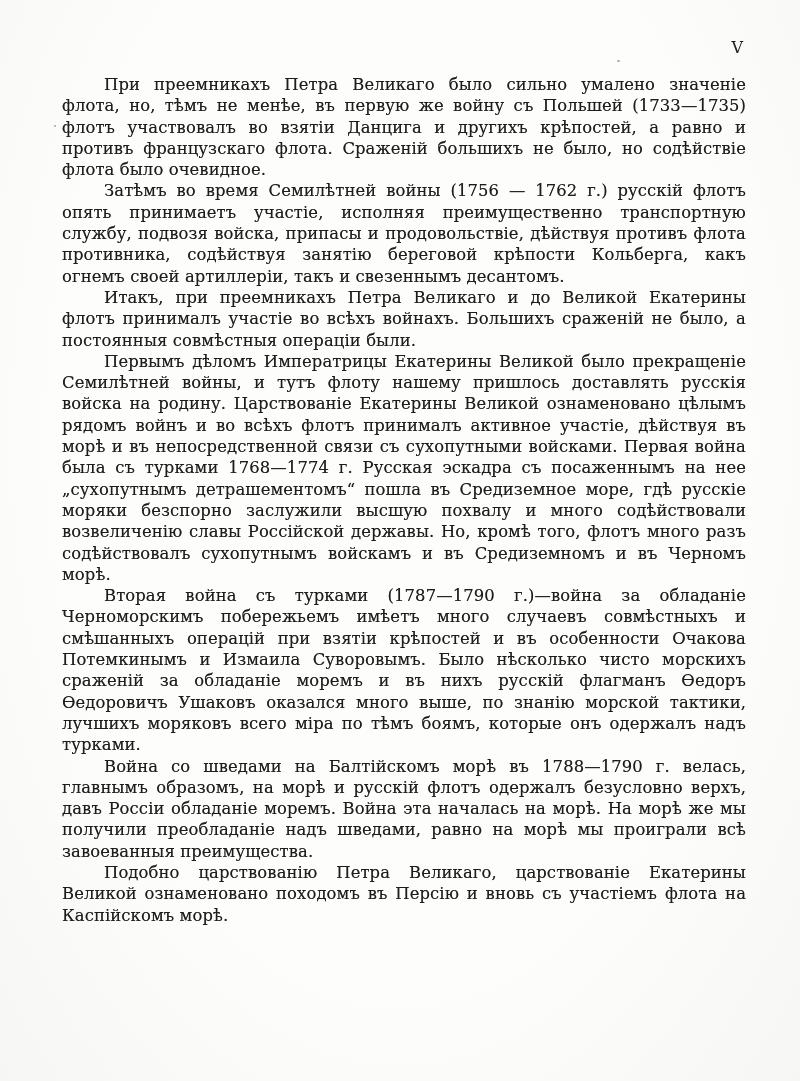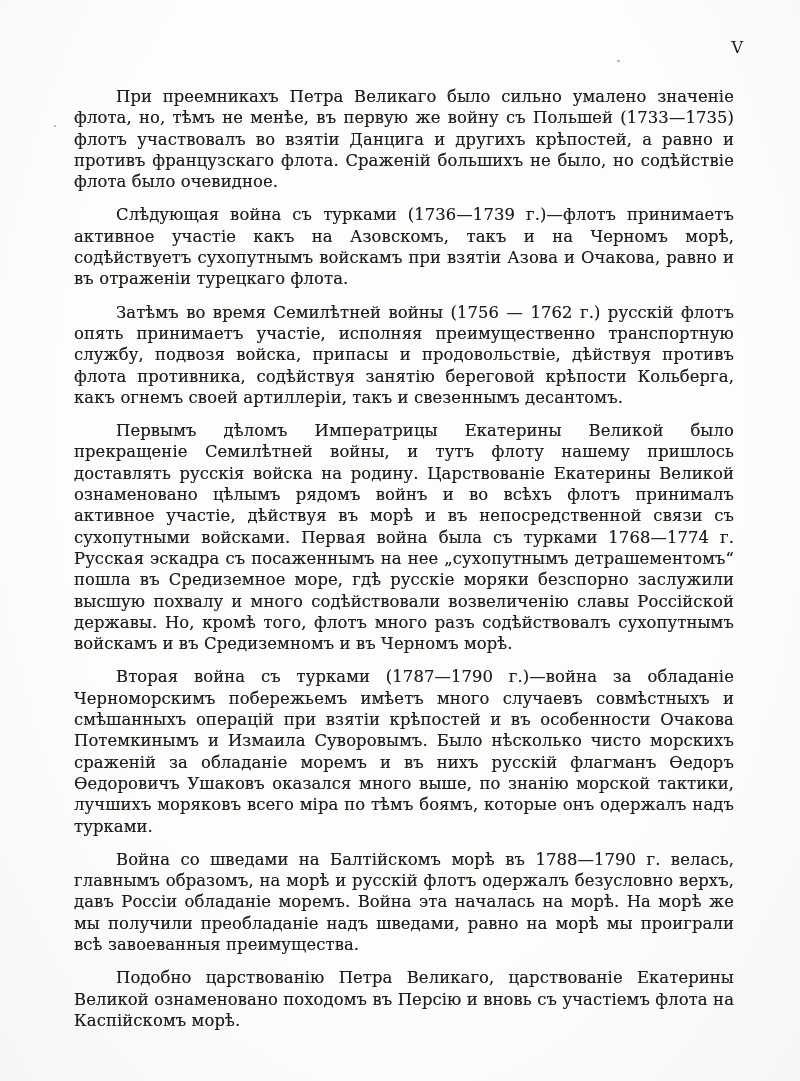--- a/index.html
+++ b/index.html
@@ -37,21 +37,21 @@
     color: var(--ink, #222);
     font-size: 16.4px;
     line-height: 21.3px;
     text-align: justify;
     text-justify: inter-word;
     
     text-shadow: 0 0 0.5px rgba(30,30,30,0.55);
     letter-spacing: 0.1px;
   }
   .para {
-    margin: 12px;
+    margin: 0;
     text-indent: 42px;
     hyphens: manual;
   }
   .scan-speck {
     position: absolute;
     width: 3px;
     height: 2px;
     background: rgba(60,60,60,0.45);
     border-radius: 50%;
   }
@@ -63,21 +63,21 @@
 
 <div class="page">
 
   <div class="page-number">V</div>
 
   <span class="scan-speck speck-1"></span>
   <span class="scan-speck speck-2"></span>
 
   <div class="text-block">
     <p class="para">При преемникахъ Петра Великаго было сильно умалено значеніе флота, но, тѣмъ не менѣе, въ первую же войну съ Польшей (1733—1735) флотъ участвовалъ во взятіи Данцига и другихъ крѣпостей, а равно и противъ французскаго флота. Сраженій большихъ не было, но содѣйствіе флота было очевидное.</p>
-    <p class="para">Слѣдующая война съ турками (1736—1739 г.)—флотъ принимаетъ активное участіе какъ на Азовскомъ, такъ и на Черномъ морѣ, содѣйствуетъ сухопутнымъ войскамъ при взятіи Азова и Очакова, равно и въ отраженіи турецкаго флота.</p>
     <p class="para">Затѣмъ во время Семилѣтней войны (1756 — 1762 г.) русскій флотъ опять принимаетъ участіе, исполняя преимущественно транспортную службу, подвозя войска, припасы и продовольствіе, дѣйствуя противъ флота противника, содѣйствуя занятію береговой крѣпости Кольберга, какъ огнемъ своей артиллеріи, такъ и свезеннымъ десантомъ.</p>
+    <p class="para">Итакъ, при преемникахъ Петра Великаго и до Великой Екатерины флотъ принималъ участіе во всѣхъ войнахъ. Большихъ сраженій не было, а постоянныя совмѣстныя операціи были.</p>
     <p class="para">Первымъ дѣломъ Императрицы Екатерины Великой было прекращеніе Семилѣтней войны, и тутъ флоту нашему пришлось доставлять русскія войска на родину. Царствованіе Екатерины Великой ознаменовано цѣлымъ рядомъ войнъ и во всѣхъ флотъ принималъ активное участіе, дѣйствуя въ морѣ и въ непосредственной связи съ сухопутными войсками. Первая война была съ турками 1768—1774 г. Русская эскадра съ посаженнымъ на нее „сухопутнымъ детрашементомъ“ пошла въ Средиземное море, гдѣ русскіе моряки безспорно заслужили высшую похвалу и много содѣйствовали возвеличенію славы Россійской державы. Но, кромѣ того, флотъ много разъ содѣйствовалъ сухопутнымъ войскамъ и въ Средиземномъ и въ Черномъ морѣ.</p>
     <p class="para">Вторая война съ турками (1787—1790 г.)—война за обладаніе Черноморскимъ побережьемъ имѣетъ много случаевъ совмѣстныхъ и смѣшанныхъ операцій при взятіи крѣпостей и въ особенности Очакова Потемкинымъ и Измаила Суворовымъ. Было нѣсколько чисто морскихъ сраженій за обладаніе моремъ и въ нихъ русскій флагманъ Ѳедоръ Ѳедоровичъ Ушаковъ оказался много выше, по знанію морской тактики, лучшихъ моряковъ всего міра по тѣмъ боямъ, которые онъ одержалъ надъ турками.</p>
     <p class="para">Война со шведами на Балтійскомъ морѣ въ 1788—1790 г. велась, главнымъ образомъ, на морѣ и русскій флотъ одержалъ безусловно верхъ, давъ Россіи обладаніе моремъ. Война эта началась на морѣ. На морѣ же мы получили преобладаніе надъ шведами, равно на морѣ мы проиграли всѣ завоеванныя преимущества.</p>
     <p class="para">Подобно царствованію Петра Великаго, царствованіе Екатерины Великой ознаменовано походомъ въ Персію и вновь съ участіемъ флота на Каспійскомъ морѣ.</p>
   </div>
 
 </div>
 
 </body></html>

